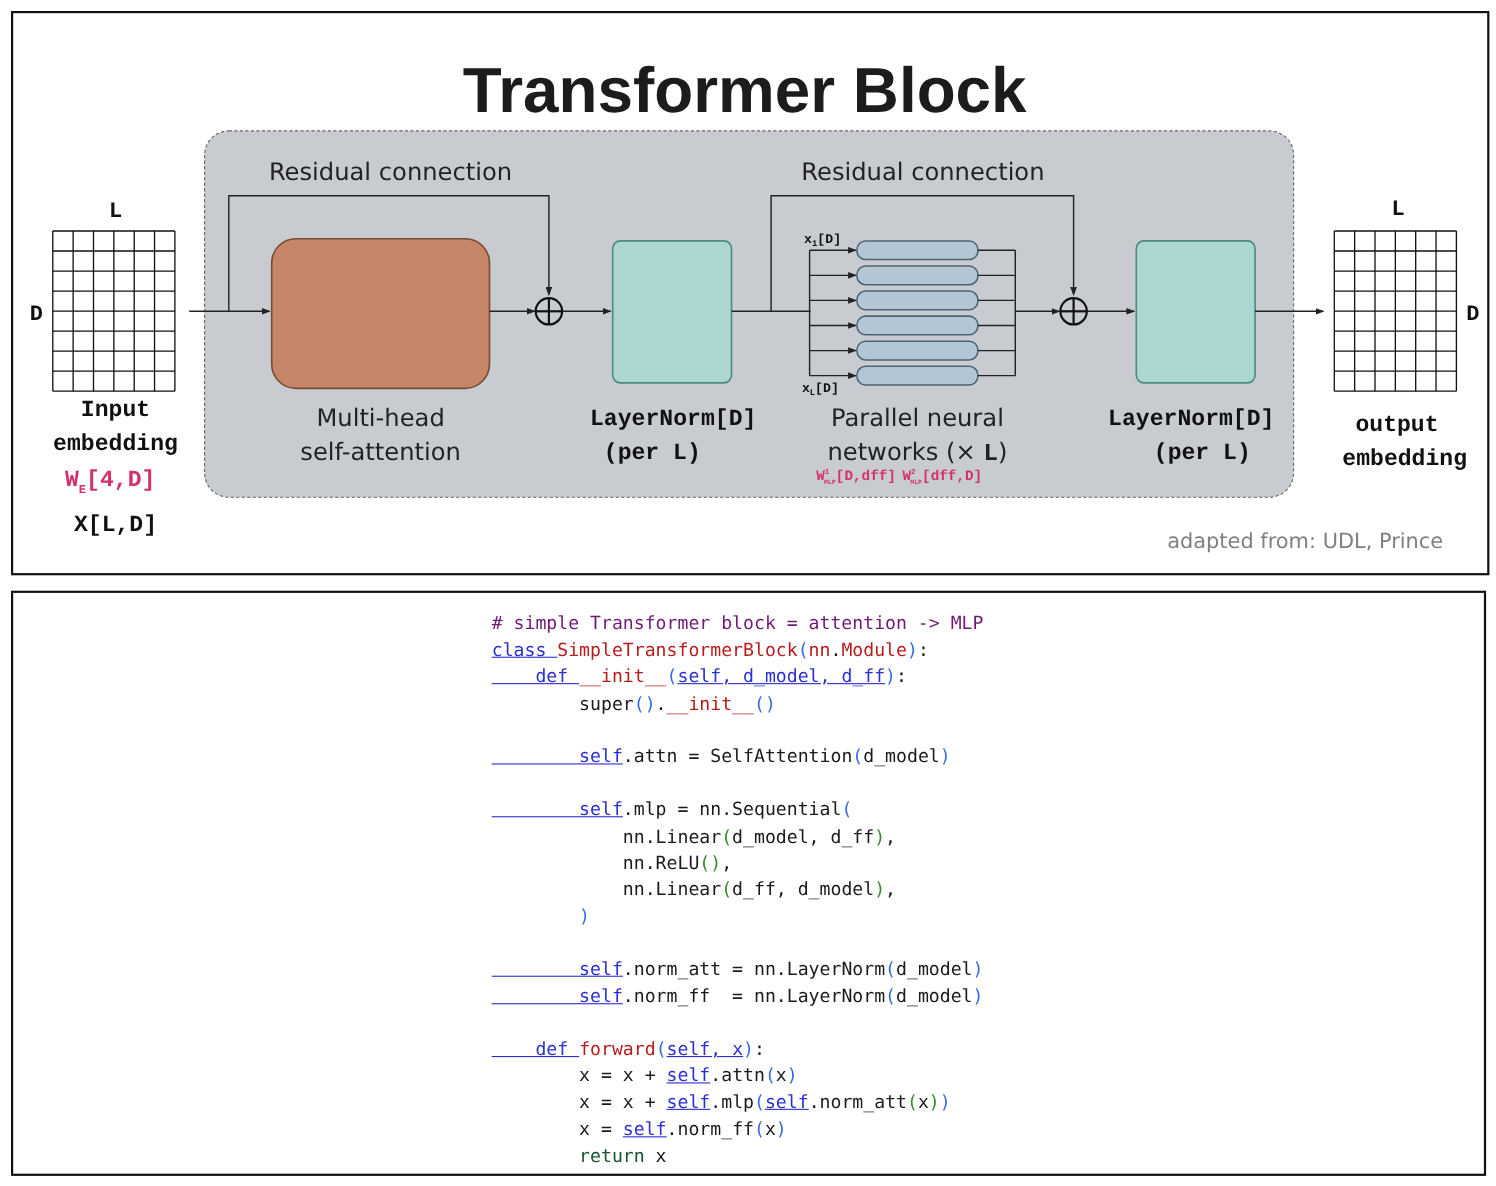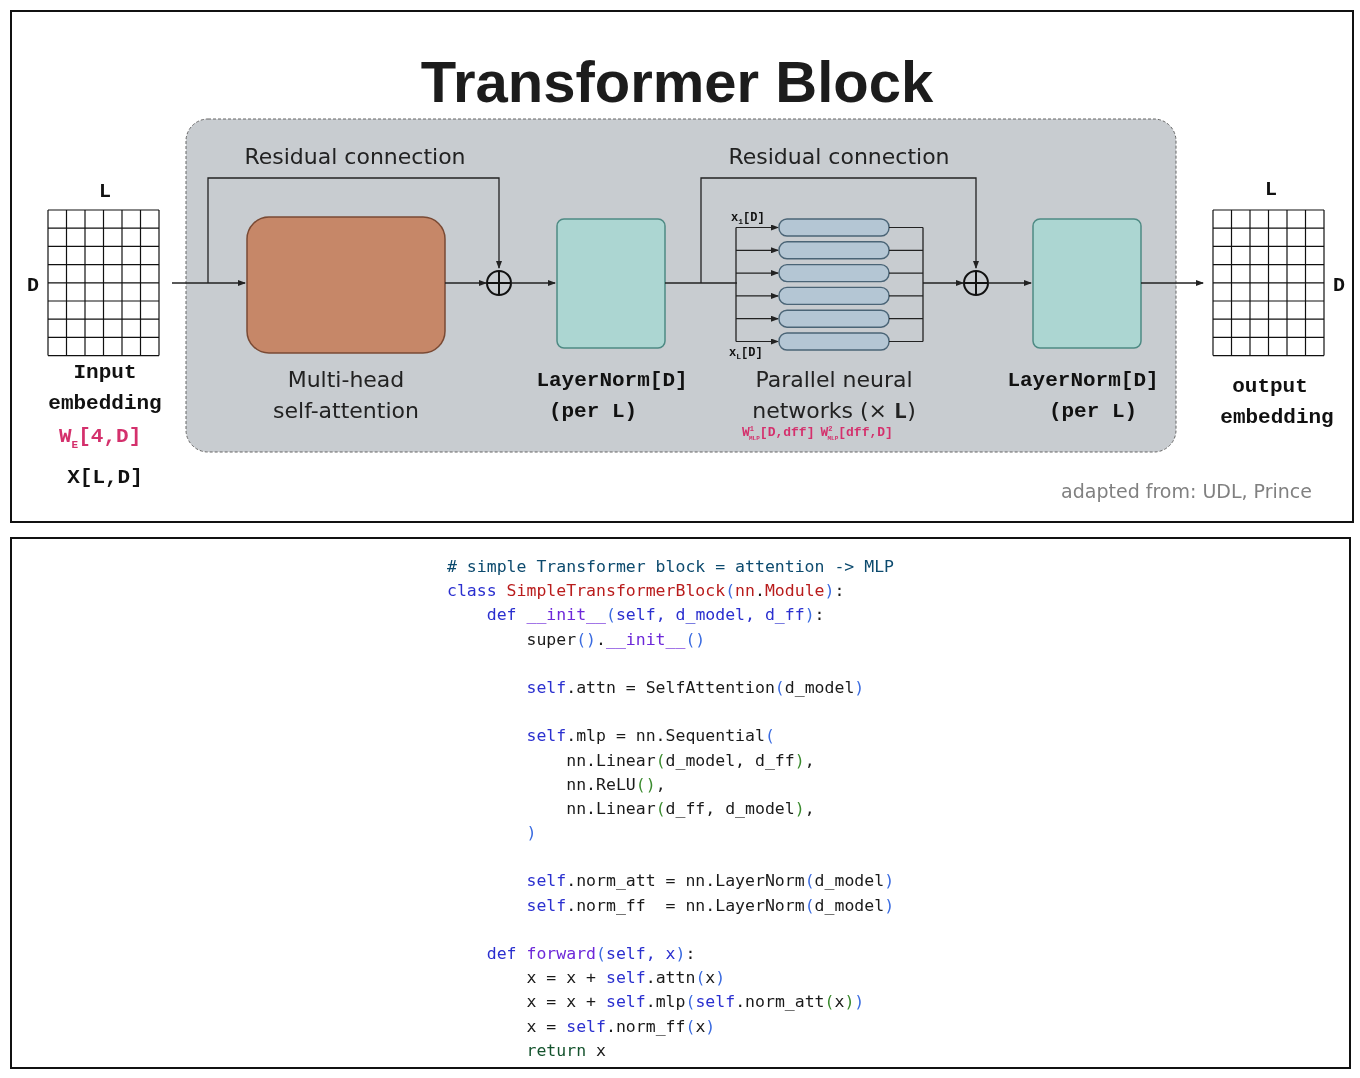--- a/index.html
+++ b/index.html
@@ -8,25 +8,25 @@
   #diagram-panel { left:10px; top:10px; width:1344px; height:513px; }
   #code-panel { left:10px; top:537px; width:1341px; height:532px; }
   svg text { font-family:"Liberation Sans", sans-serif; }
   .mono { font-family:"Liberation Mono", monospace; font-weight:bold; }
   .sans { font-family:"DejaVu Sans", sans-serif; }
   #code-block {
     position:absolute; left:435px; top:16px; margin:0;
     font-family:"DejaVu Sans Mono", monospace; font-size:16.5px; line-height:24.2px;
     color:#1a1a1a; white-space:pre;
   }
-  .c-com { color:#0c4a6e; }
-  .c-kw { color:#2a2fcf; }
+  .c-com { color:#701a75; }
+  .c-kw { color:#2a2fcf;text-decoration:underline; }
   .c-cls { color:#b91c1c; }
-  .c-self { color:#2a2fcf; }
-  .c-fn { color:#6d28d9; }
+  .c-self { color:#2a2fcf;text-decoration:underline; }
+  .c-fn { color:#b91c1c; }
   .c-par1 { color:#3a6be0; }
   .c-par2 { color:#3a8a2e; }
   .c-ret { color:#14532d; }
   .c-nm { color:#1a1a1a; }
 </style>
 </head>
 <body>
 
 <div id="diagram-panel" class="panel">
   <svg width="1340" height="509" viewBox="10 10 1340 509" xmlns="http://www.w3.org/2000/svg">

